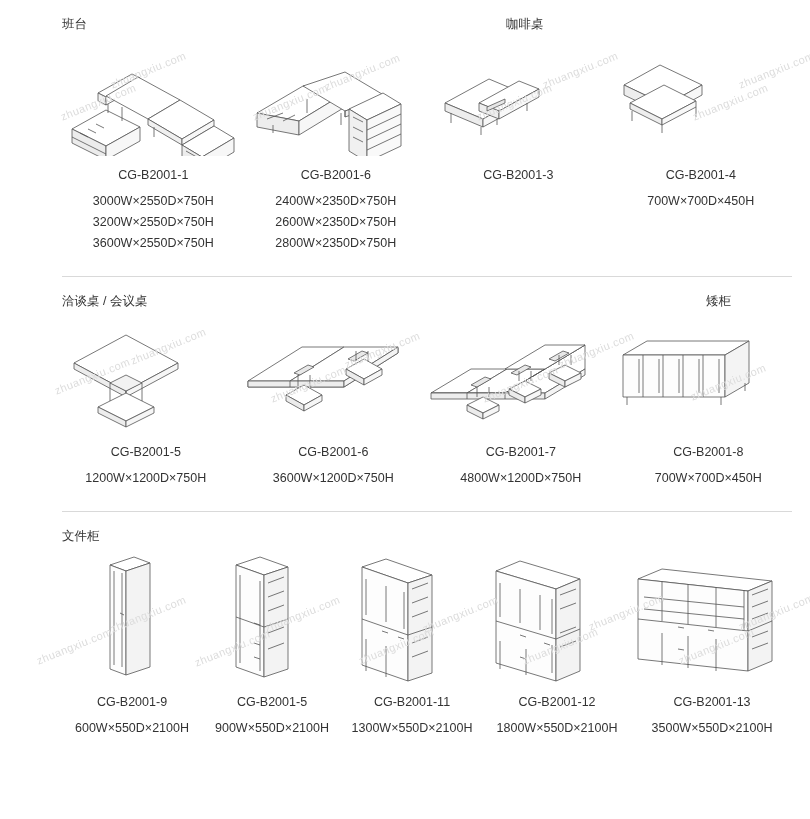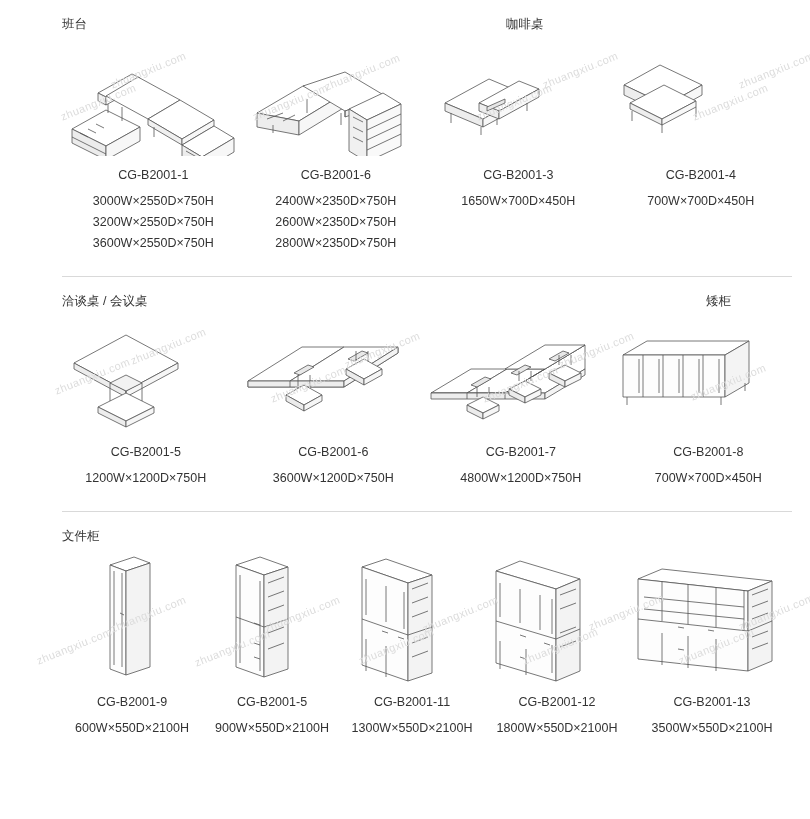--- a/index.html
+++ b/index.html
@@ -182,23 +182,20 @@
               <path d="M56 78 L100 54 L100 62 L56 86 Z" fill="#f7f7f7"></path>
               <path d="M52 62 L92 40 L112 48 L72 70 Z" fill="#fff"></path>
               <path d="M52 62 L52 70 L72 78 L72 70 Z" fill="#eee"></path>
               <path d="M72 70 L112 48 L112 56 L72 78 Z" fill="#f9f9f9"></path>
               <path d="M60 66 L78 58 L78 62 L60 70 Z" fill="#e6e6e6"></path>
               <path d="M24 72 L24 82 M54 86 L54 94 M100 62 L100 70 M70 78 L70 84"></path>
             </g>
           </svg>
         </div>
         <div class="code">CG-B2001-3</div>
-        <div class="dims">
-          <div class="dim">1650W×700D×450H</div>
-        </div>
       </div>
 
       <div class="cell">
         <div class="art">
           <svg width="120" height="115" viewBox="0 0 120 115">
             <g fill="none" stroke="#555" stroke-width="0.8" stroke-linejoin="round">
               <path d="M14 44 L50 24 L92 44 L56 64 Z" fill="#fff"></path>
               <path d="M14 44 L14 54 L56 74 L56 64 Z" fill="#ededed"></path>
               <path d="M56 64 L92 44 L92 54 L56 74 Z" fill="#f7f7f7"></path>
               <path d="M20 62 L54 44 L86 60 L52 78 Z" fill="#fff"></path>

